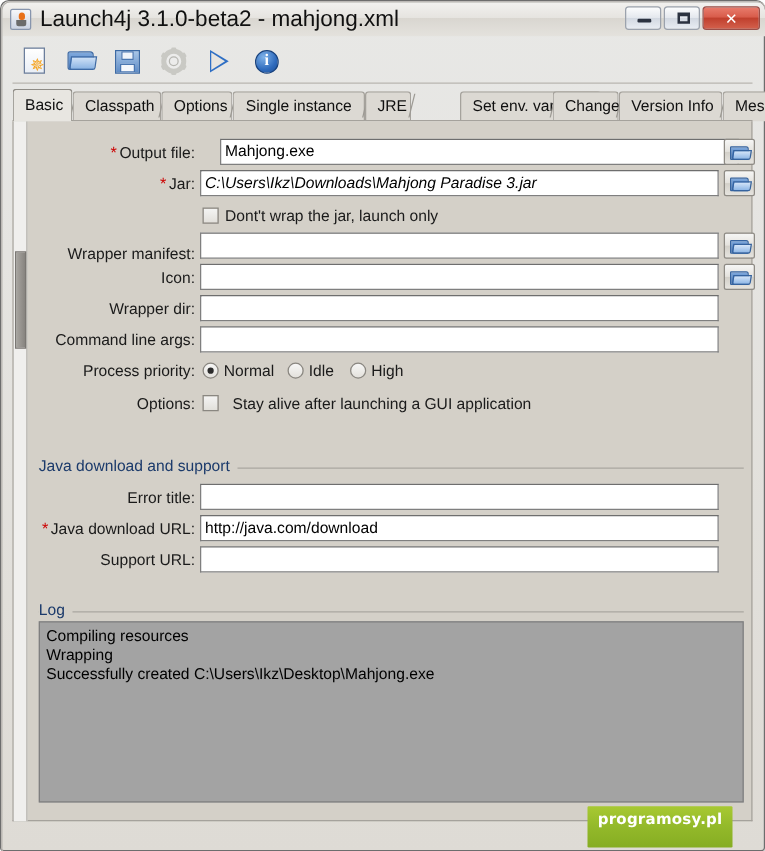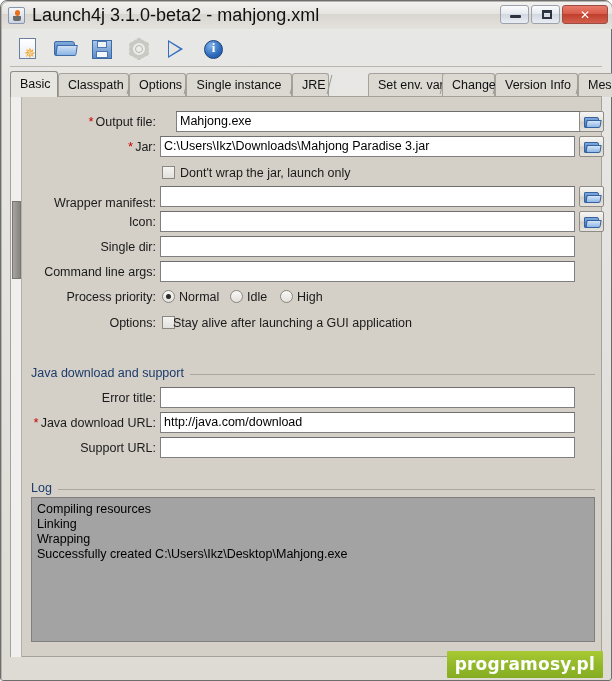--- a/index.html
+++ b/index.html
@@ -461,27 +461,27 @@
   #logbox .line {
     font-size: 12.5px;
     line-height: 15px;
     color: #000000;
     white-space: nowrap;
   }
 
   
   #watermark {
     position: absolute;
-    right: 8px;
+    right: 25px;
     bottom: 2px;
     background: linear-gradient(to bottom,#a8c932 0%,#93b92a 50%,#86ad22 100%);
     color: #ffffff;
-    font-size: 17px;
+    font-size: 12px;
     font-weight: bold;
-    padding: 3px 8px 4px 8px;
+    padding: 3px 8px 16px 8px;
     border-radius: 1px;
     letter-spacing: 0.2px;
     font-family: "DejaVu Sans", sans-serif;
   }
 </style>
 </head>
 <body>
 
 <div id="window">
 
@@ -564,66 +564,65 @@
 
     <div id="content-inner">
 
     <div class="lbl-cell" style="top: 14px; right: 447px;"><span class="star-req">*</span><span>Output file:</span></div>
         <div class="field" style="top: 14px; left: 138px; width: 415px; margin-left: 16px;">Mahjong.exe</div>
         <div class="browse" style="top: 14px; left: 557px;">
           <div class="fb"></div>
           <div class="ff"></div>
         </div>
         <div class="lbl-cell" style="top: 39px; right: 447px;"><span class="star-req">*</span><span>Jar:</span></div>
-        <div class="field" style="top: 39px; left: 138px; width: 415px;">C:\Users\Ikz\Downloads\Mahjong Paradise 3.jar</div>
+        <div class="field" style="top: 39px; left: 138px; width: 415px; font-style: italic;">C:\Users\Ikz\Downloads\Mahjong Paradise 3.jar</div>
         <div class="browse" style="top: 39px; left: 557px;">
           <div class="fb"></div>
           <div class="ff"></div>
         </div>
         <div class="lbl-cell" style="top: 95px; right: 447px;"><span>Wrapper manifest:</span></div>
         <div class="field" style="top: 89px; left: 138px; width: 415px;"></div>
         <div class="browse" style="top: 89px; left: 557px;">
           <div class="fb"></div>
           <div class="ff"></div>
         </div>
         <div class="lbl-cell" style="top: 114px; right: 447px;"><span>Icon:</span></div>
         <div class="field" style="top: 114px; left: 138px; width: 415px;"></div>
         <div class="browse" style="top: 114px; left: 557px;">
           <div class="fb"></div>
           <div class="ff"></div>
         </div>
-        <div class="lbl-cell" style="top: 139px; right: 447px;"><span>Single dir:</span></div>
+        <div class="lbl-cell" style="top: 139px; right: 447px;"><span>Wrapper dir:</span></div>
         <div class="field" style="top: 139px; left: 138px; width: 415px;"></div>
         <div class="lbl-cell" style="top: 164px; right: 447px;"><span>Command line args:</span></div>
         <div class="field" style="top: 164px; left: 138px; width: 415px;"></div>
         <div class="cb" style="left: 140px; top: 69px;"></div>
         <div class="cb-label" style="left: 158px; top: 69px;">Dont't wrap the jar, launch only</div>
         <div class="lbl-cell" style="top: 189px; right: 447px;"><span>Process priority:</span></div>
         <div class="rb on" style="left: 140px; top: 193px;"></div>
         <div class="cb-label" style="left: 157px; top: 193px;">Normal</div>
         <div class="rb" style="left: 208px; top: 193px;"></div>
         <div class="cb-label" style="left: 225px; top: 193px;">Idle</div>
         <div class="rb" style="left: 258px; top: 193px;"></div>
         <div class="cb-label" style="left: 275px; top: 193px;">High</div>
         <div class="lbl-cell" style="top: 215px; right: 447px;"><span>Options:</span></div>
         <div class="cb" style="left: 140px; top: 219px;"></div>
-        <div class="cb-label" style="left: 151px; top: 219px;">Stay alive after launching a GUI application</div>
+        <div class="cb-label" style="left: 164px; top: 219px;">Stay alive after launching a GUI application</div>
         <div class="section-hdr" style="left: 9px; top: 269px;">Java download and support</div>
         <div class="section-line" style="left: 9px; top: 277px; width: 564px;"></div>
         <div class="lbl-cell" style="top: 290px; right: 447px;"><span>Error title:</span></div>
         <div class="field" style="top: 290px; left: 138px; width: 415px;"></div>
         <div class="lbl-cell" style="top: 315px; right: 447px;"><span class="star-req">*</span><span>Java download URL:</span></div>
         <div class="field" style="top: 315px; left: 138px; width: 415px;">http://java.com/download</div>
         <div class="lbl-cell" style="top: 340px; right: 447px;"><span>Support URL:</span></div>
         <div class="field" style="top: 340px; left: 138px; width: 415px;"></div>
         <div class="section-hdr" style="left: 9px; top: 384px;">Log</div>
         <div class="section-line" style="left: 9px; top: 392px; width: 564px;"></div>
         <div id="logbox" style="left: 9px; top: 400px; width: 564px; height: 145px;">
           <div class="line">Compiling resources</div>
-          <div class="line">Linking</div>
           <div class="line">Wrapping</div>
           <div class="line">Successfully created C:\Users\Ikz\Desktop\Mahjong.exe</div>
         </div>
       </div>
   </div>
 
   <div id="frame-outer"></div>
 
   <div id="watermark">programosy.pl</div>
 </div>

